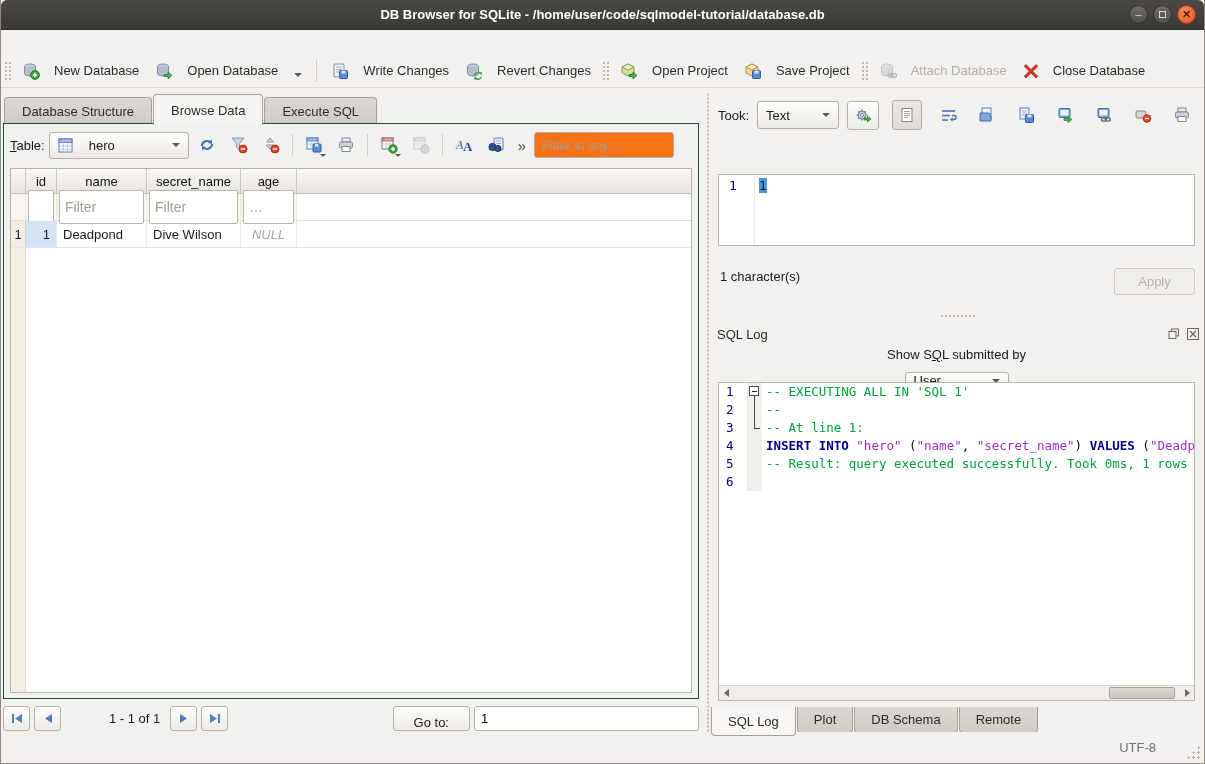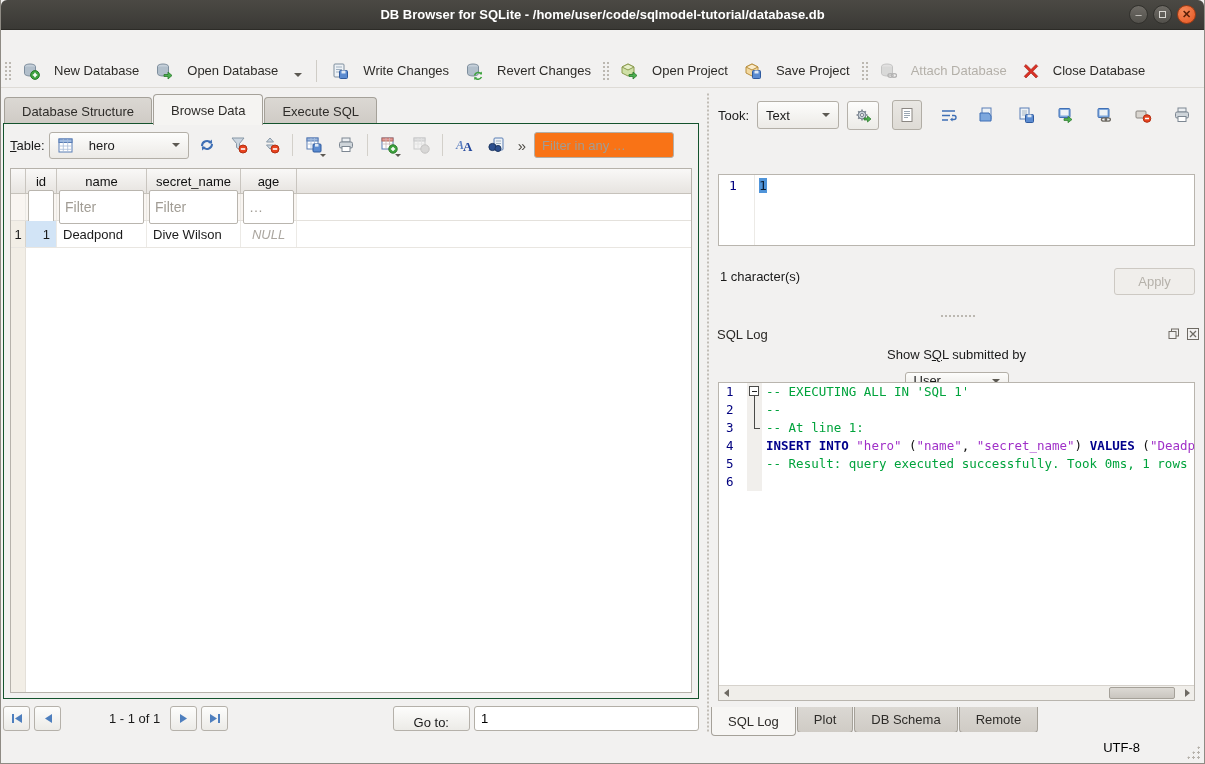--- a/index.html
+++ b/index.html
@@ -142,21 +142,21 @@
   .tri-r { width:0;height:0;border-top:4px solid transparent;border-bottom:4px solid transparent;border-left:5px solid #6e6a63; }
   .hs-thumb { position:absolute; top:1px; height:12px; left:82%; width:14%; background:linear-gradient(#dcd9d4,#c9c5bf); border:1px solid #a5a199; border-radius:2px; }
 
   .dock-tabs { position:absolute; left:0; bottom:0; height:30px; display:flex; align-items:flex-start; padding-left:0; }
   .dtab { height:26px; padding:0 16px; display:flex; align-items:center; background:linear-gradient(#dbd8d3,#cfcbc5);
     border:1px solid #a5a199; border-top:none; border-radius:0 0 4px 4px; margin-right:1px; color:#2e2c29; }
   .dtab.active { background:#f7f6f4; height:29px; z-index:2; }
 
   
   .statusbar { position:absolute; left:0; bottom:0; width:100%; height:31px; background:#f2f1f0; }
-  .encoding { position:absolute; right:64px; top:8px; color:#000000; }
+  .encoding { position:absolute; right:48px; top:8px; color:#737373; }
   .grip { position:absolute; right:4px; bottom:4px; width:14px; height:14px;
     background-image:radial-gradient(#b5b1aa 1px, transparent 1.2px); background-size:5px 5px; clip-path:polygon(100% 0, 100% 100%, 0 100%); }
 
   svg { display:block; }
 </style>
 </head>
 <body>
 
 <div id="app">
 

